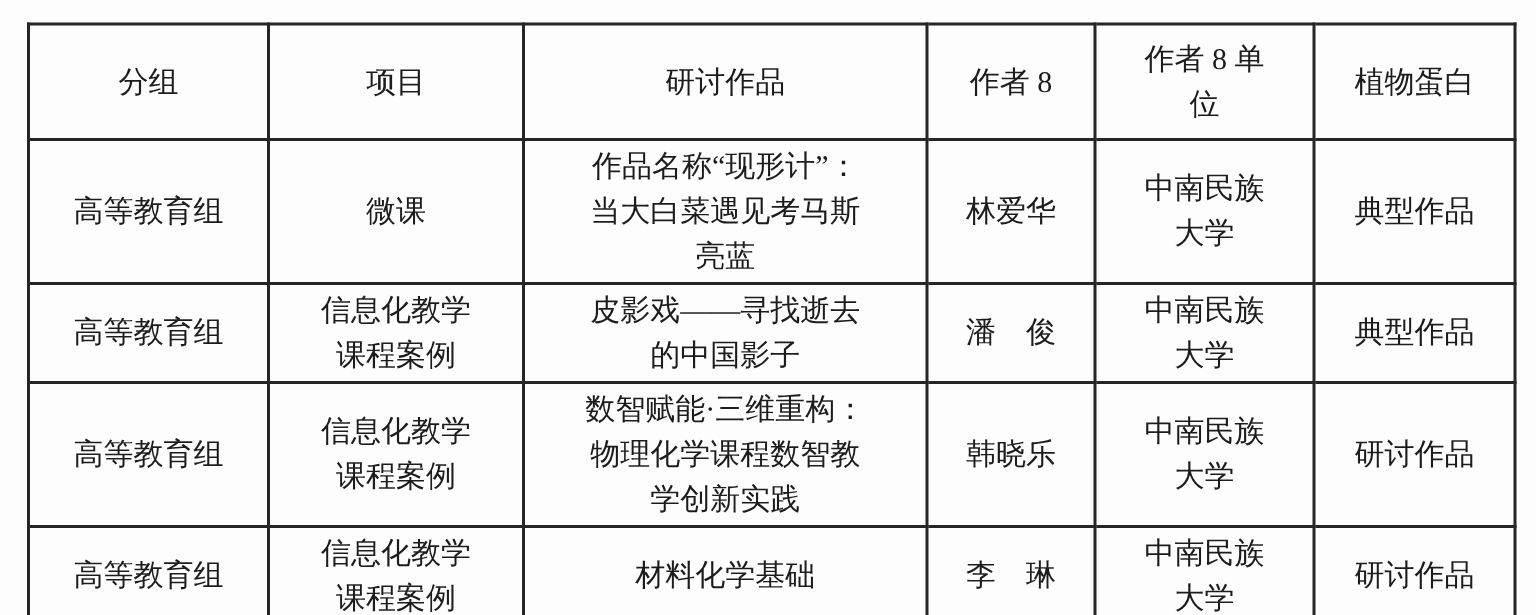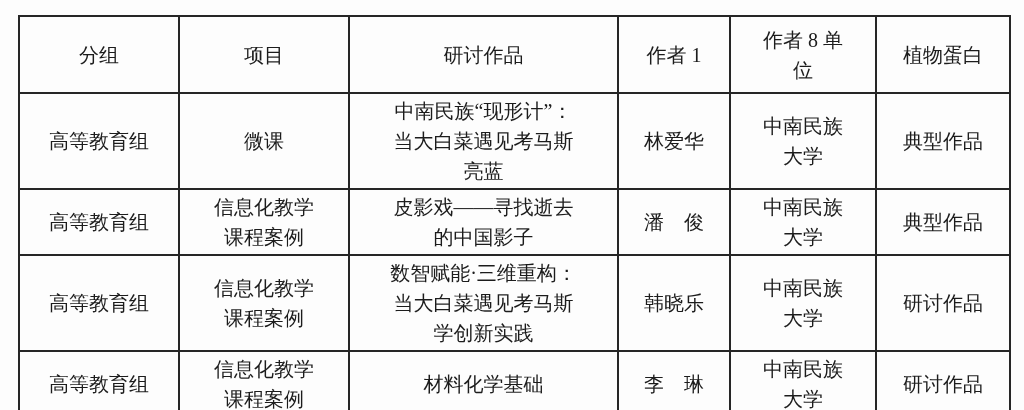--- a/index.html
+++ b/index.html
@@ -60,31 +60,31 @@
       <col class="c-title">
       <col class="c-author">
       <col class="c-unit">
       <col class="c-certificate">
     </colgroup>
     <thead>
       <tr>
         <th>分组</th>
         <th>项目</th>
         <th>研讨作品</th>
-        <th>作者 1</th>
+        <th>作者 8</th>
         <th>作者 8 单
 位</th>
         <th>植物蛋白</th>
       </tr>
     </thead>
     <tbody>
       <tr>
         <td>高等教育组</td>
         <td>微课</td>
-        <td>中南民族“现形计”：
+        <td>作品名称“现形计”：
 当大白菜遇见考马斯
 亮蓝</td>
         <td>林爱华</td>
         <td>中南民族
 大学</td>
         <td>典型作品</td>
       </tr>
       <tr>
         <td>高等教育组</td>
         <td>信息化教学
@@ -94,21 +94,21 @@
         <td>潘　俊</td>
         <td>中南民族
 大学</td>
         <td>典型作品</td>
       </tr>
       <tr>
         <td>高等教育组</td>
         <td>信息化教学
 课程案例</td>
         <td>数智赋能·三维重构：
-当大白菜遇见考马斯
+物理化学课程数智教
 学创新实践</td>
         <td>韩晓乐</td>
         <td>中南民族
 大学</td>
         <td>研讨作品</td>
       </tr>
       <tr>
         <td>高等教育组</td>
         <td>信息化教学
 课程案例</td>

